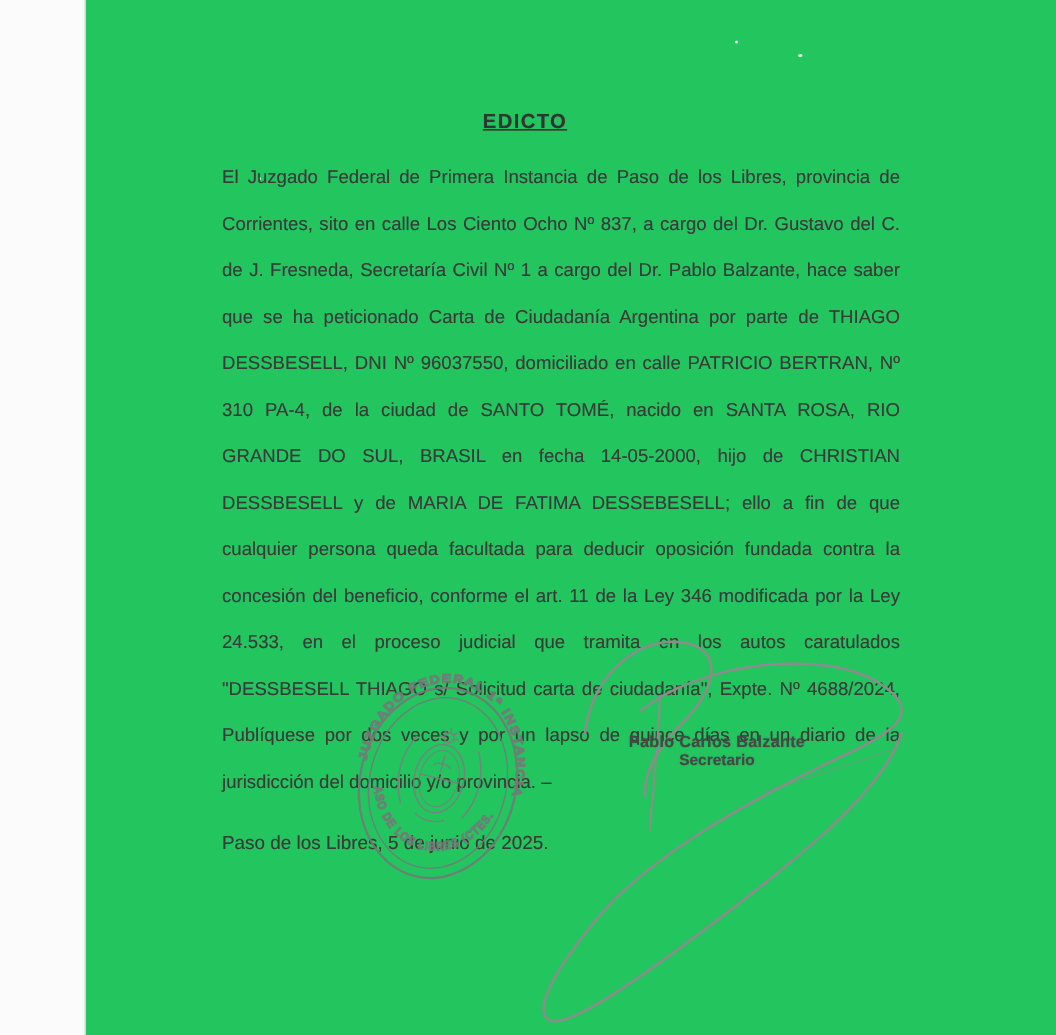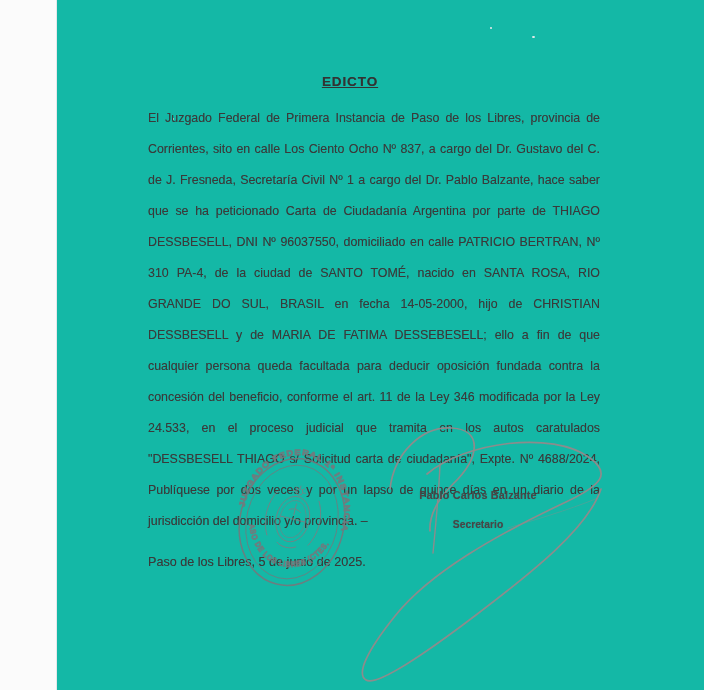--- a/index.html
+++ b/index.html
@@ -2,21 +2,21 @@
 <html><head>
 <meta charset="utf-8">
 <style>
   html,body{margin:0;padding:0;}
   body{
     width:704px;height:690px;
     background:#ffffff;
     font-family:"Liberation Sans", sans-serif;
     position:relative;overflow:hidden;
   }
-  .page{position:absolute;inset:0;background:#14b8a6;}
+  .page{position:absolute;inset:0;background:#22c55e;}
   
   .gutter{position:absolute;left:0;top:0;width:56px;height:690px;background:#fbfbfb;border-right:1px solid #e7e7ea;}
   .speck{position:absolute;background:#ebebeb;border-radius:50%;}
   .doc{position:absolute;left:148px;top:72px;width:452px;color:#3a3a3a;}
   .title-row{text-align:center;position:relative;left:-24px;}
   .title{
     font-weight:bold;font-size:13.5px;letter-spacing:.9px;
     text-decoration:underline;color:#333;
     text-shadow:0 0 .5px rgba(50,50,50,.55);
   }
@@ -30,21 +30,21 @@
   .dateline{
     margin:18px 0 16px;font-size:12.6px;color:#3a3a3a;
     text-shadow:0 0 .4px rgba(60,60,60,.45);
   }
   .seal{position:absolute;left:225px;top:447px;width:140px;height:155px;opacity:.88;filter:blur(.2px);}
   .seal *{vector-effect:non-scaling-stroke;}
   .seal-text{font-family:"Liberation Sans",sans-serif;font-size:7.6px;letter-spacing:1.1px;fill:#6e6e72;}
   .signature{position:absolute;left:350px;top:413px;width:354px;height:277px;}
   .sig-stamp{position:absolute;left:398px;top:489px;width:160px;text-align:center;color:#474747;}
   .sig-name{font-size:10.8px;font-weight:bold;letter-spacing:.2px;text-shadow:0 0 .8px rgba(70,70,70,.55);}
-  .sig-role{font-size:10.3px;font-weight:bold;margin-top:18px;text-shadow:0 0 .8px rgba(70,70,70,.55);}
+  .sig-role{font-size:10.3px;font-weight:bold;margin-top:1px;text-shadow:0 0 .8px rgba(70,70,70,.55);}
 </style>
 </head>
 <body>
 
 <div class="page">
 
   <div class="gutter"></div>
   <div class="speck" style="left:490px;top:27px;width:2px;height:2px;"></div>
   <div class="speck" style="left:532px;top:36px;width:3px;height:2px;"></div>
   <div class="speck" style="left:172px;top:118px;width:2px;height:2px;"></div>

